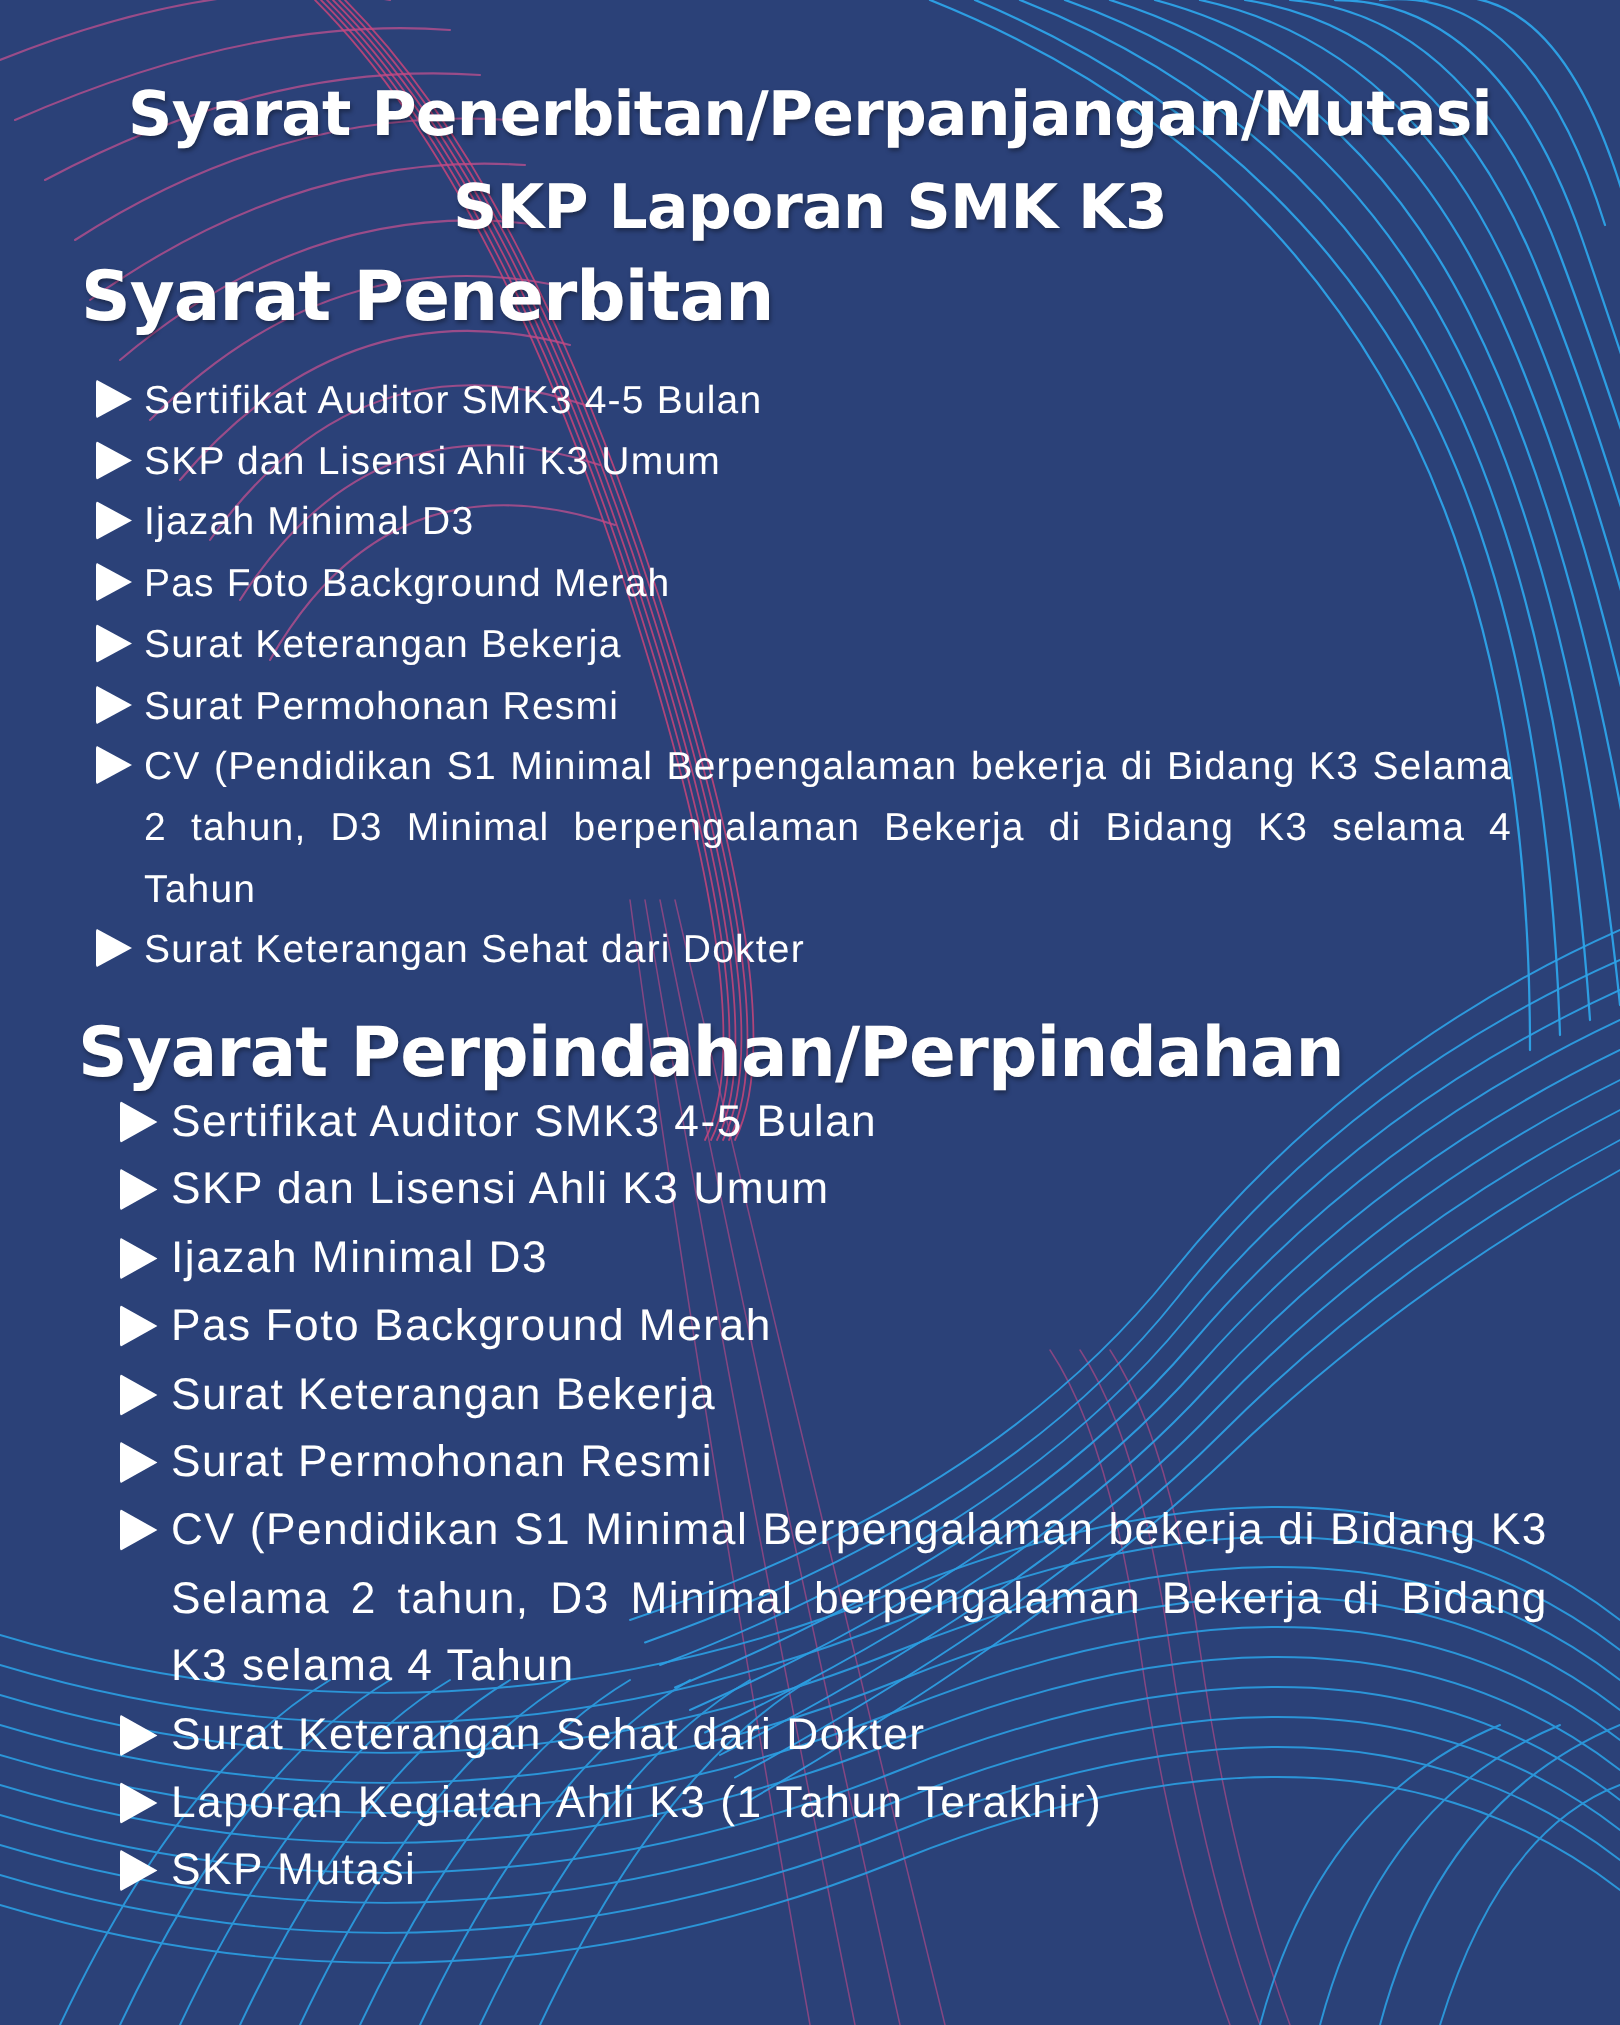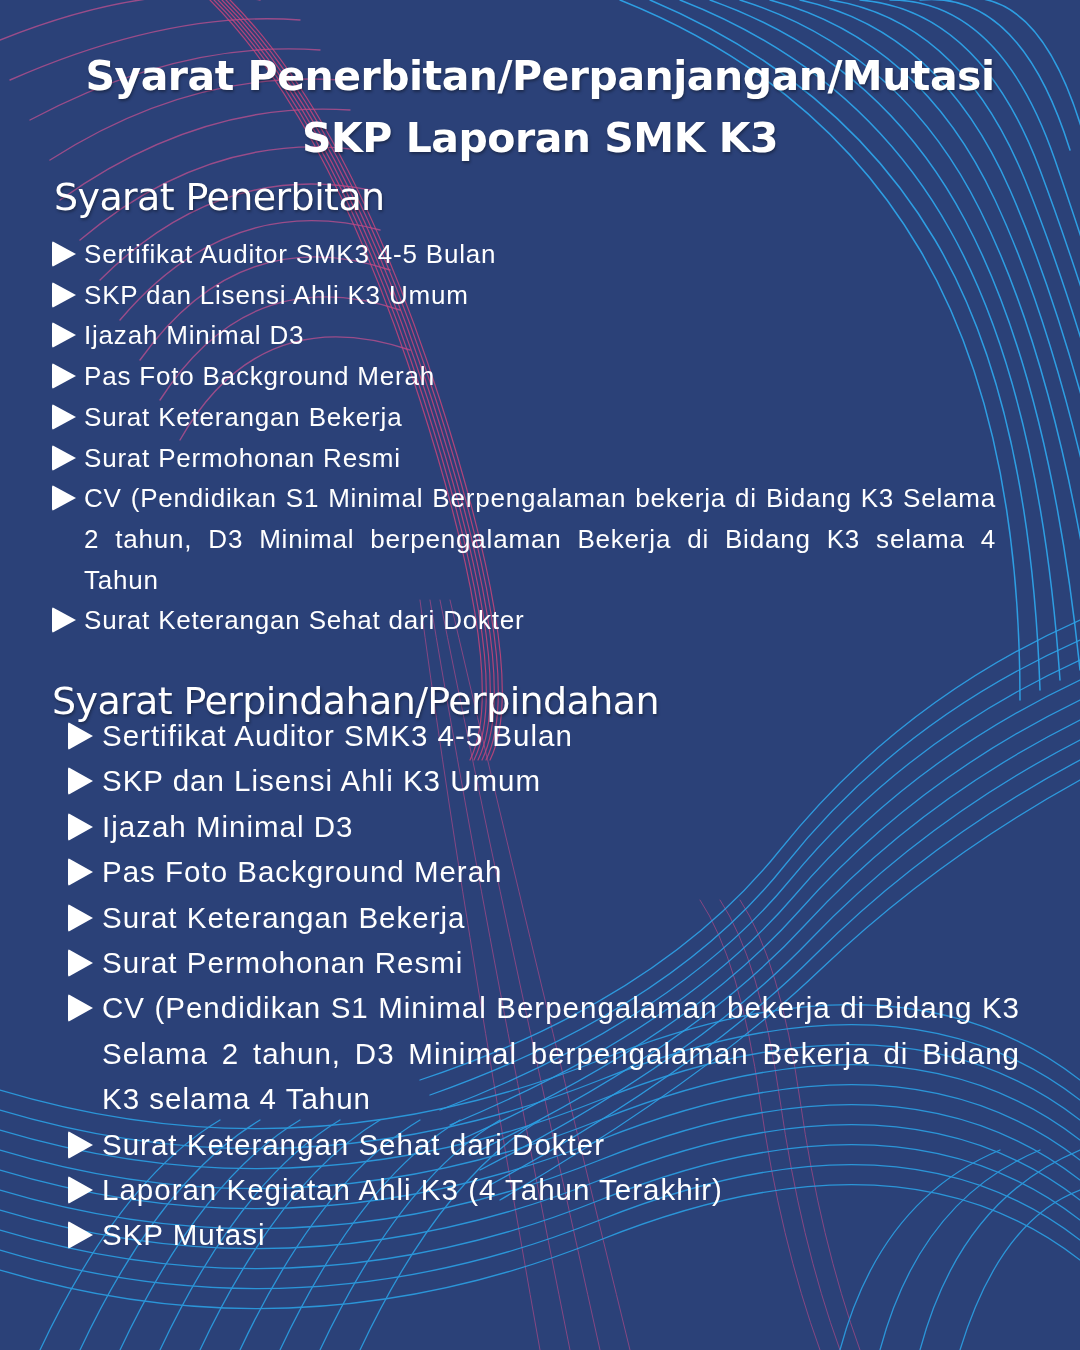--- a/index.html
+++ b/index.html
@@ -38,34 +38,34 @@
       letter-spacing: -0.5px;
       text-shadow: 1px 2px 3px rgba(0,0,0,0.35);
       margin: 0;
       line-height: 62px;
     }
     .main-title.l1 { top: 45px; }
     .main-title.l2 { top: 107px; }
     .section-heading {
       position: absolute;
       font-family: "DejaVu Sans", sans-serif;
-      font-weight: normal;
-      font-size: 38px;
+      font-weight: bold;
+      font-size: 46px;
       letter-spacing: -0.6px;
       text-shadow: 1px 2px 3px rgba(0,0,0,0.35);
       margin: 0;
       line-height: 46px;
       white-space: nowrap;
     }
     .sec1-heading { left: 54px; top: 174px; }
     .sec2-heading { left: 52px; top: 678px; }
 
     ul.req-list {
       list-style: none;
-      margin: 0;
+      margin: 12px;
       padding: 0;
       position: absolute;
     }
     .list1 {
       left: 52px;
       top: 234px;
       width: 944px;
       font-size: 26px;
     }
     .list1 li { line-height: 40.7px; }
@@ -210,16 +210,16 @@
   <h2 class="section-heading sec2-heading">Syarat Perpindahan/Perpindahan</h2>
   <ul class="req-list list2">
     <li class="req-item"><span class="bullet-icon"></span><span>Sertifikat Auditor SMK3 4-5 Bulan</span></li>
     <li class="req-item"><span class="bullet-icon"></span><span>SKP dan Lisensi Ahli K3 Umum</span></li>
     <li class="req-item"><span class="bullet-icon"></span><span>Ijazah Minimal D3</span></li>
     <li class="req-item"><span class="bullet-icon"></span><span>Pas Foto Background Merah</span></li>
     <li class="req-item"><span class="bullet-icon"></span><span>Surat Keterangan Bekerja</span></li>
     <li class="req-item"><span class="bullet-icon"></span><span>Surat Permohonan Resmi</span></li>
     <li class="req-item"><span class="bullet-icon"></span><span>CV (Pendidikan S1 Minimal Berpengalaman bekerja di Bidang K3 Selama 2 tahun, D3 Minimal berpengalaman Bekerja di Bidang K3 selama 4 Tahun</span></li>
     <li class="req-item"><span class="bullet-icon"></span><span>Surat Keterangan Sehat dari Dokter</span></li>
-    <li class="req-item"><span class="bullet-icon"></span><span>Laporan Kegiatan Ahli K3 (4 Tahun Terakhir)</span></li>
+    <li class="req-item"><span class="bullet-icon"></span><span>Laporan Kegiatan Ahli K3 (1 Tahun Terakhir)</span></li>
     <li class="req-item"><span class="bullet-icon"></span><span>SKP Mutasi</span></li>
   </ul>
 </div>
 
 </body></html>

